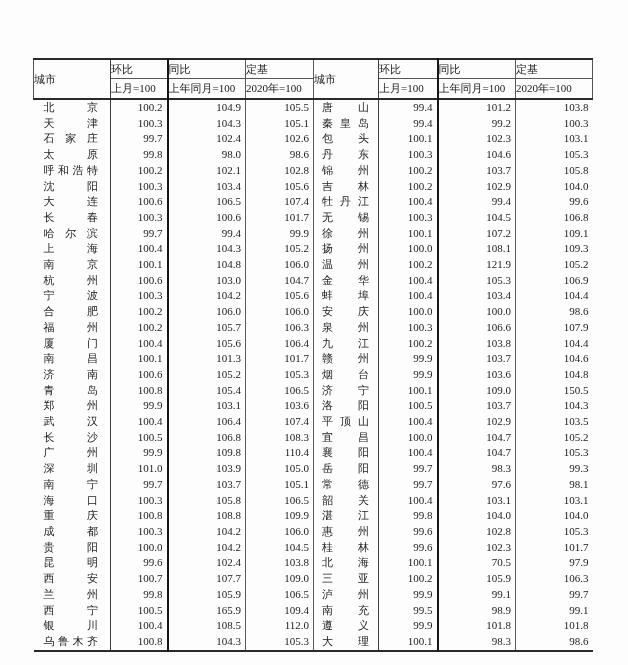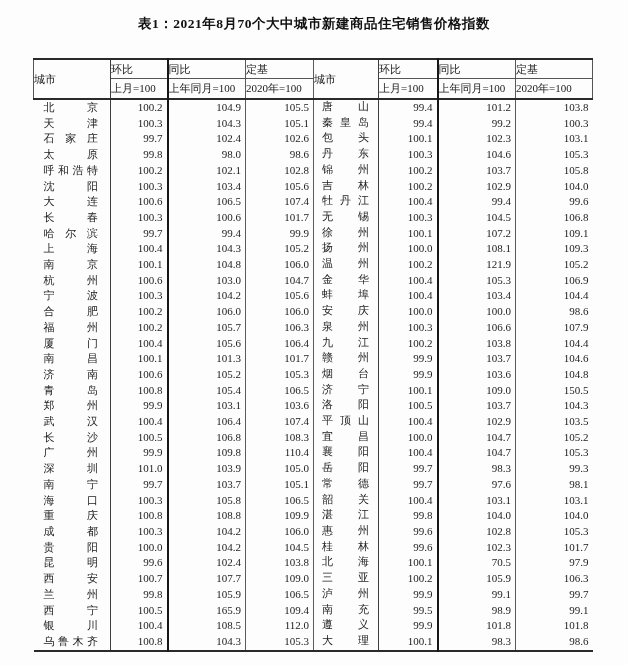--- a/index.html
+++ b/index.html
@@ -72,28 +72,27 @@
     padding-right: 4px;
     font-family: "Liberation Serif", "DejaVu Serif", serif;
   }
   td.city { padding: 0; }
   td.city .city-text {
     display: block;
     text-align: justify;
     text-align-last: justify;
     margin: 0 12px 0 10px;
   }
-  td.city-r .city-text { margin: 0 9px 0 8px; font-family: Liberation Mono, monospace; }
+  td.city-r .city-text { margin: 0 9px 0 8px; }
 </style>
 </head>
 <body>
 
 <div class="page">
 
-  <div class="doc-title">表1：2021年8月70个大中城市新建商品住宅销售价格指数</div>
 
   <table class="index-table">
     <colgroup>
       <col style="width:77px">
         <col style="width:57px">
         <col style="width:78px">
         <col style="width:68px">
       <col style="width:65px">
         <col style="width:59px">
         <col style="width:78px">

